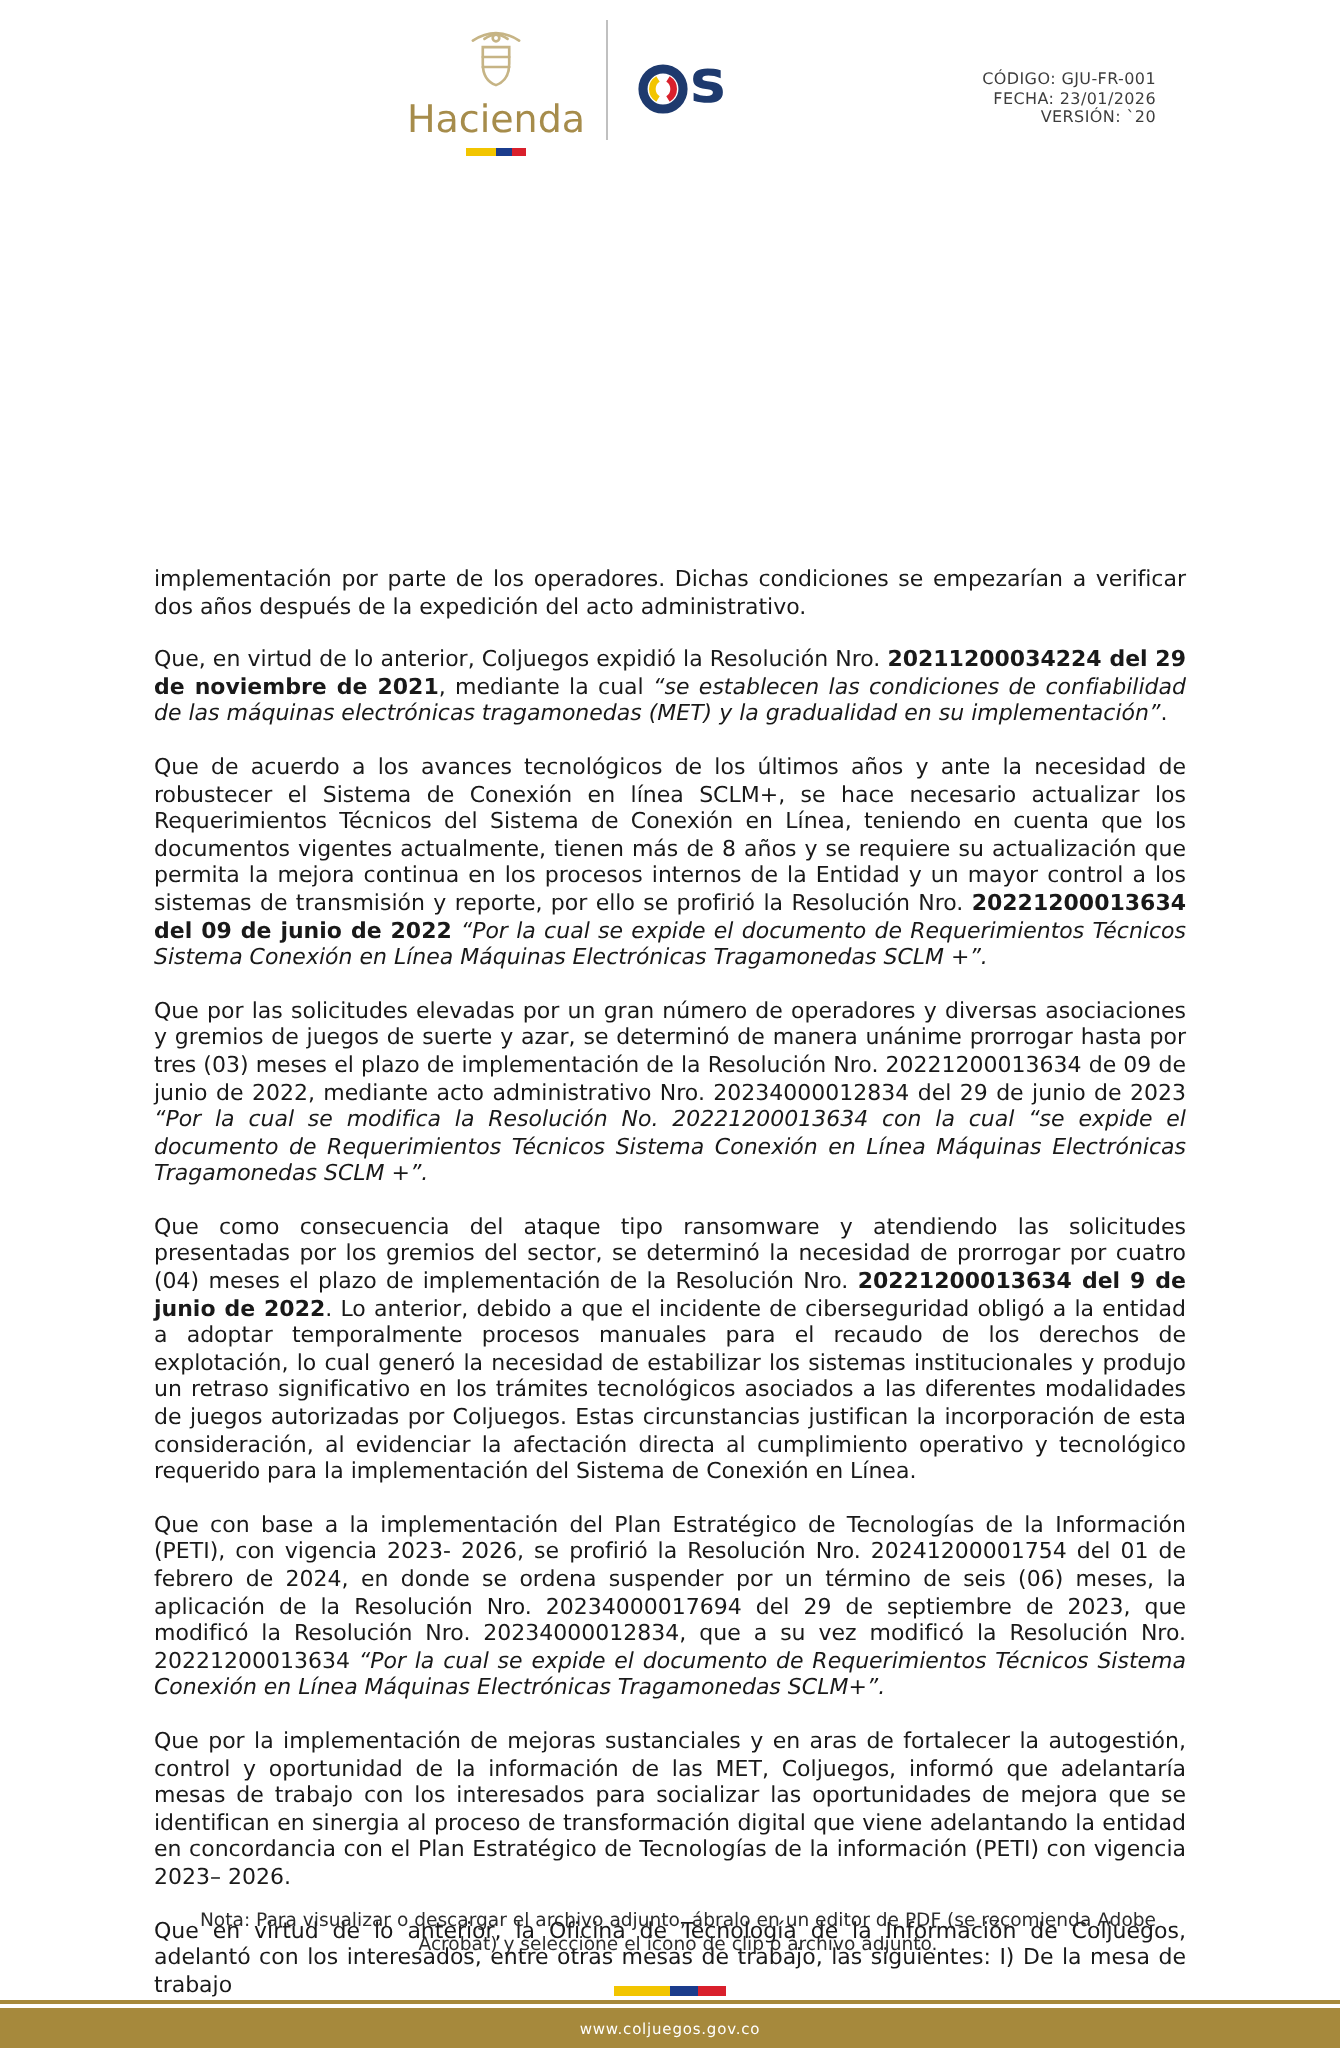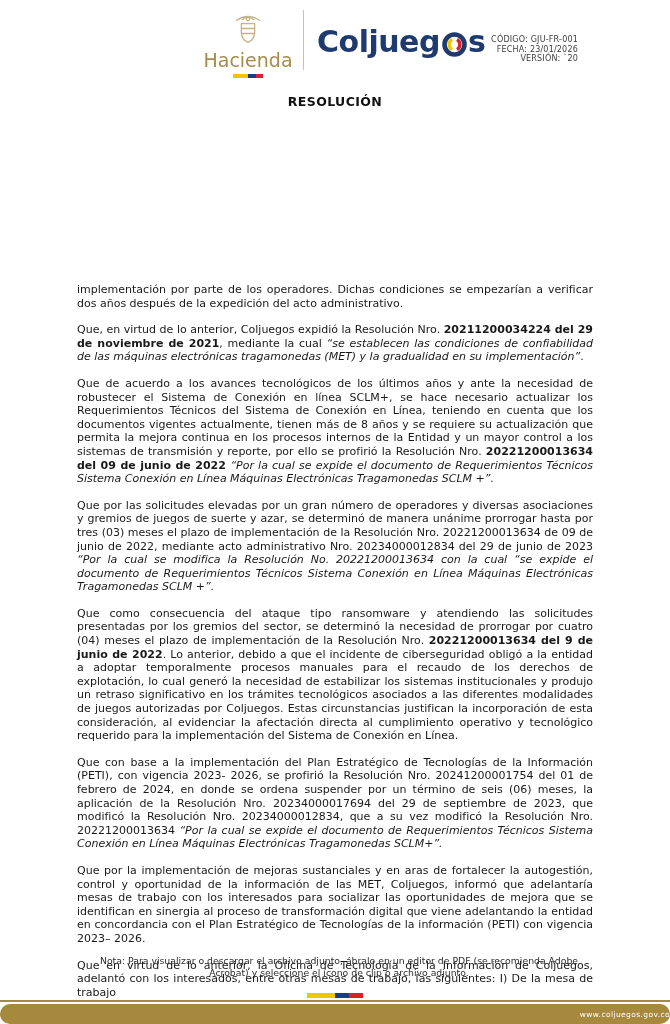--- a/index.html
+++ b/index.html
@@ -42,21 +42,21 @@
 
   
   .note{position:absolute;top:955px;left:85px;width:508px;margin:0;
         font-size:9.3px;line-height:11.6px;color:#2c2c2c;text-align:center;}
   .pagenum{position:absolute;top:1014px;right:77px;font-size:10px;color:#1a1a1a;}
   .pagenum b{font-weight:bold;}
   .footer-flag{position:absolute;top:993px;left:307px;width:56px;height:5px;}
   .footer-rule{position:absolute;top:1000px;left:0;width:670px;height:2px;
                background:var(--footer-bar,#A6893C);}
   .footer-bar{position:absolute;top:1004px;left:0;width:670px;height:20px;
-              background:var(--footer-bar,#A6893C);display:flex;align-items:center;justify-content:flex-end;border-radius:10px;}
+              background:var(--footer-bar,#A6893C);display:flex;align-items:center;justify-content:center;}
   .url{color:#fff;font-size:7.5px;letter-spacing:0.4px;}
 </style>
 </head>
 <body>
 
 <div class="page">
 
   <header>
     <div class="hacienda">
       <svg class="crest" viewBox="0 0 40 46" aria-hidden="true">
@@ -71,37 +71,35 @@
       <div class="flagbar hac-flag">
         <span class="fy"></span>
           <span class="fb"></span>
           <span class="fr"></span>
       </div>
     </div>
 
     <div class="hdr-divider"></div>
 
     <div class="coljuegos">
-      <span>Coljueg</span>
       <svg class="colo" viewBox="0 0 30 30" aria-hidden="true">
         <circle class="ring" cx="15" cy="15" r="12"></circle>
         <path class="swY" d="M12 9 a7 7 0 0 0 0 12"></path>
         <path class="swR" d="M18 9 a7 7 0 0 1 0 12"></path>
       </svg>
       <span>s</span>
     </div>
 
     <div class="meta">
       <div>CÓDIGO: GJU-FR-001</div>
       <div>FECHA: 23/01/2026</div>
       <div>VERSIÓN: `20</div>
     </div>
   </header>
 
-  <h1 class="doc-title">RESOLUCIÓN</h1>
 
 
   <main class="body">
     <p class="par"><span class="run-n">implementación por parte de los operadores. Dichas condiciones se empezarían a verificar dos años después de la expedición del acto administrativo.</span></p>
     <p class="par"><span class="run-n">Que, en virtud de lo anterior, Coljuegos expidió la Resolución Nro. </span><span class="run-b">20211200034224 del 29 de noviembre de 2021</span><span class="run-n">, mediante la cual </span><span class="run-i">“se establecen las condiciones de confiabilidad de las máquinas electrónicas tragamonedas (MET) y la gradualidad en su implementación”</span><span class="run-n">.</span></p>
     <p class="par"><span class="run-n">Que de acuerdo a los avances tecnológicos de los últimos años y ante la necesidad de robustecer el Sistema de Conexión en línea SCLM+, se hace necesario actualizar los Requerimientos Técnicos del Sistema de Conexión en Línea, teniendo en cuenta que los documentos vigentes actualmente, tienen más de 8 años y se requiere su actualización que permita la mejora continua en los procesos internos de la Entidad y un mayor control a los sistemas de transmisión y reporte, por ello se profirió la Resolución Nro. </span><span class="run-b">20221200013634 del 09 de junio de 2022 </span><span class="run-i">“Por la cual se expide el documento de Requerimientos Técnicos Sistema Conexión en Línea Máquinas Electrónicas Tragamonedas SCLM +”.</span></p>
     <p class="par"><span class="run-n">Que por las solicitudes elevadas por un gran número de operadores y diversas asociaciones y gremios de juegos de suerte y azar, se determinó de manera unánime prorrogar hasta por tres (03) meses el plazo de implementación de la Resolución Nro. 20221200013634 de 09 de junio de 2022, mediante acto administrativo Nro. 20234000012834 del 29 de junio de 2023 </span><span class="run-i">“Por la cual se modifica la Resolución No. 20221200013634 con la cual “se expide el documento de Requerimientos Técnicos Sistema Conexión en Línea Máquinas Electrónicas Tragamonedas SCLM +”.</span></p>
     <p class="par"><span class="run-n">Que como consecuencia del ataque tipo ransomware y atendiendo las solicitudes presentadas por los gremios del sector, se determinó la necesidad de prorrogar por cuatro (04) meses el plazo de implementación de la Resolución Nro. </span><span class="run-b">20221200013634 del 9 de junio de 2022</span><span class="run-n">. Lo anterior, debido a que el incidente de ciberseguridad obligó a la entidad a adoptar temporalmente procesos manuales para el recaudo de los derechos de explotación, lo cual generó la necesidad de estabilizar los sistemas institucionales y produjo un retraso significativo en los trámites tecnológicos asociados a las diferentes modalidades de juegos autorizadas por Coljuegos. Estas circunstancias justifican la incorporación de esta consideración, al evidenciar la afectación directa al cumplimiento operativo y tecnológico requerido para la implementación del Sistema de Conexión en Línea.</span></p>
     <p class="par"><span class="run-n">Que con base a la implementación del Plan Estratégico de Tecnologías de la Información (PETI), con vigencia 2023- 2026, se profirió la Resolución Nro. 20241200001754 del 01 de febrero de 2024, en donde se ordena suspender por un término de seis (06) meses, la aplicación de la Resolución Nro. 20234000017694 del 29 de septiembre de 2023, que modificó la Resolución Nro. 20234000012834, que a su vez modificó la Resolución Nro. 20221200013634 </span><span class="run-i">“Por la cual se expide el documento de Requerimientos Técnicos Sistema Conexión en Línea Máquinas Electrónicas Tragamonedas SCLM+”.</span></p>
     <p class="par"><span class="run-n">Que por la implementación de mejoras sustanciales y en aras de fortalecer la autogestión, control y oportunidad de la información de las MET, Coljuegos, informó que adelantaría mesas de trabajo con los interesados para socializar las oportunidades de mejora que se identifican en sinergia al proceso de transformación digital que viene adelantando la entidad en concordancia con el Plan Estratégico de Tecnologías de la información (PETI) con vigencia 2023– 2026.</span></p>

